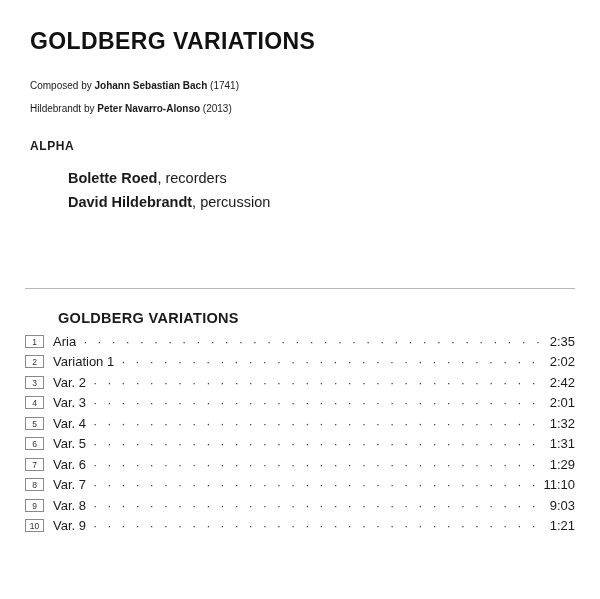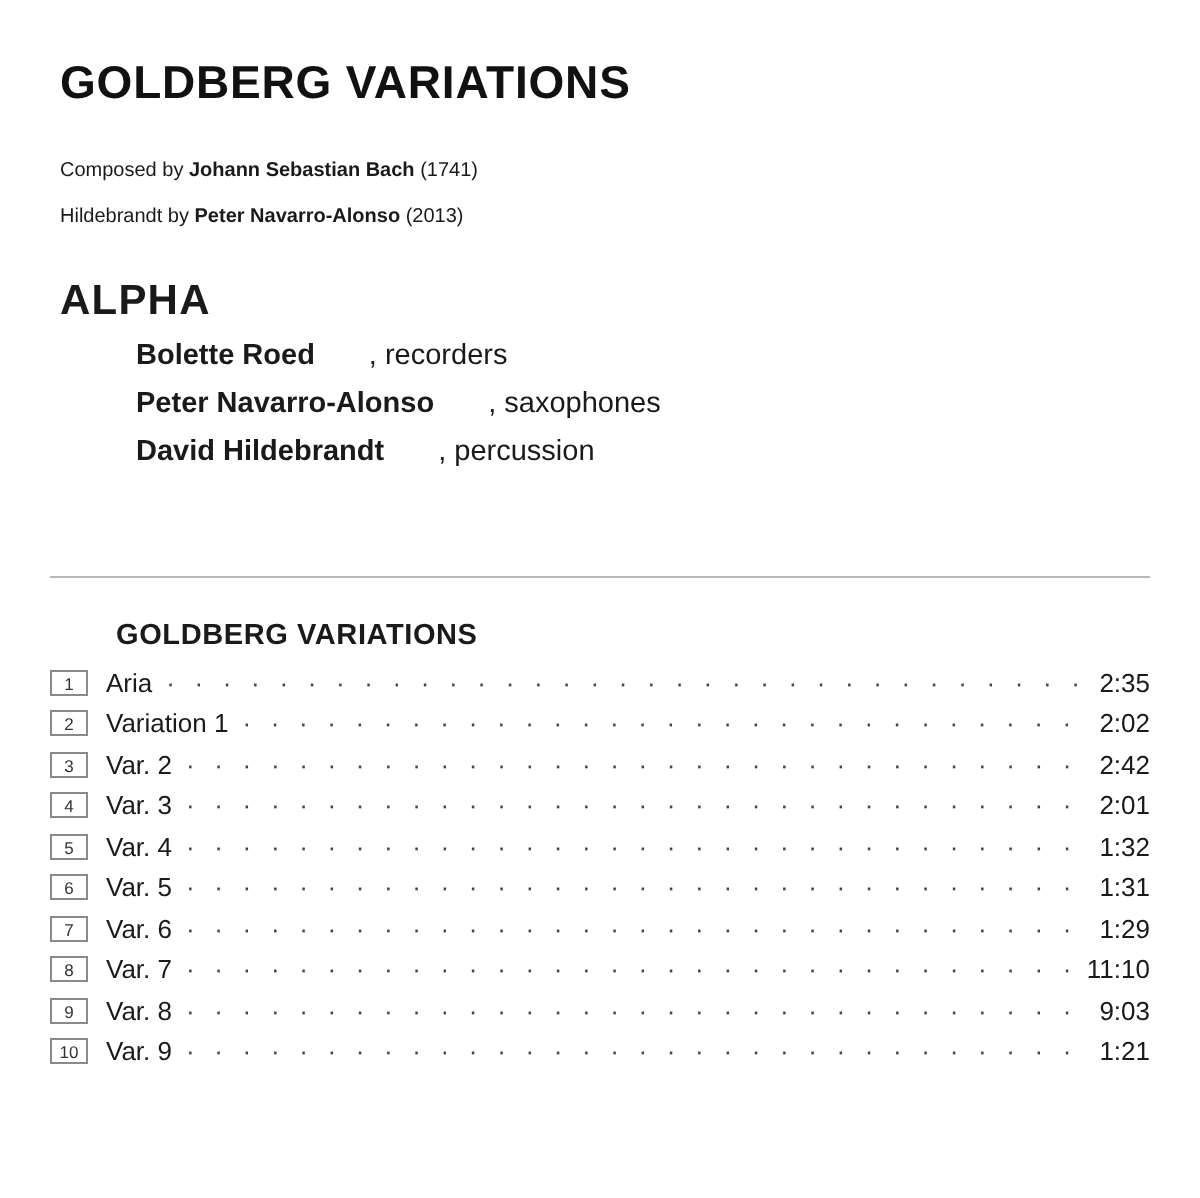--- a/index.html
+++ b/index.html
@@ -38,33 +38,33 @@
     font-size: 10px;
     line-height: 23px;
     color: #1a1a1a;
   }
   .credits .line { white-space: nowrap; }
   .credits .bold { font-weight: bold; }
   .ensemble {
     position: absolute;
     left: 30px;
     top: 139px;
-    font-size: 21px;
+    font-size: 12px;
     font-weight: bold;
     letter-spacing: 0.6px;
   }
   .performers {
     position: absolute;
     left: 30px;
     top: 166px;
     font-size: 14.5px;
     line-height: 24px;
   }
   .performers .name { font-weight: bold; margin-left: 38px; }
-  .performers .role { font-weight: normal; margin-left: 27px; }
+  .performers .role { font-weight: normal; }
 
   .divider {
     position: absolute;
     left: 25px;
     top: 288px;
     width: 550px;
     height: 1px;
     background: #b8b8b8;
   }
 
@@ -133,21 +133,20 @@
 
   <div class="credits">
     <div class="line"><span>Composed by </span><span class="bold">Johann Sebastian Bach</span><span> (1741)</span></div>
     <div class="line"><span>Hildebrandt by </span><span class="bold">Peter Navarro-Alonso</span><span> (2013)</span></div>
   </div>
 
   <div class="ensemble">ALPHA</div>
 
   <div class="performers">
     <div class="line"><span class="name">Bolette Roed</span><span class="role">, recorders</span></div>
-    <div class="line"><span class="name">Peter Navarro-Alonso</span><span class="role">, saxophones</span></div>
     <div class="line"><span class="name">David Hildebrandt</span><span class="role">, percussion</span></div>
   </div>
 
   <div class="divider"></div>
 
   <div class="tracklist-title">GOLDBERG VARIATIONS</div>
 
   <div class="tracks">
     <div class="track">
       <span class="num">1</span>

